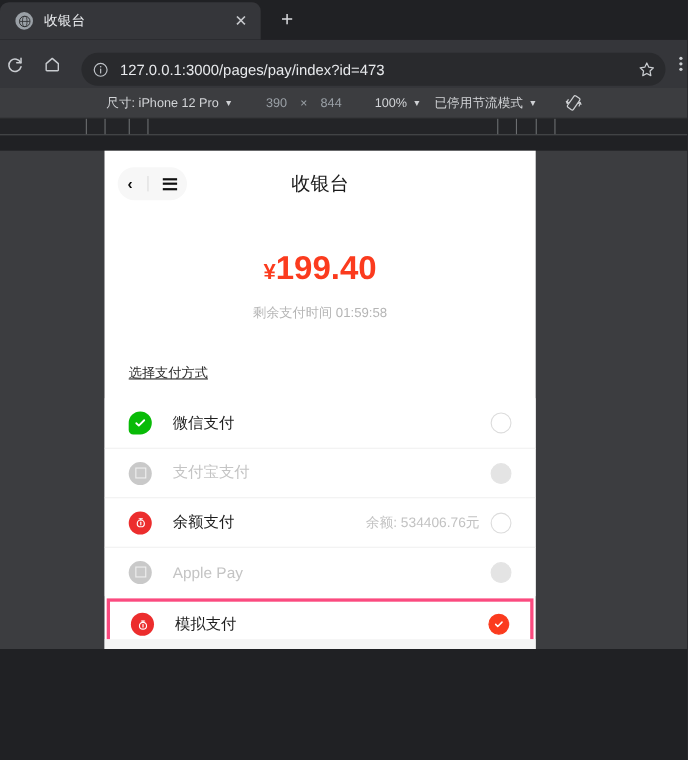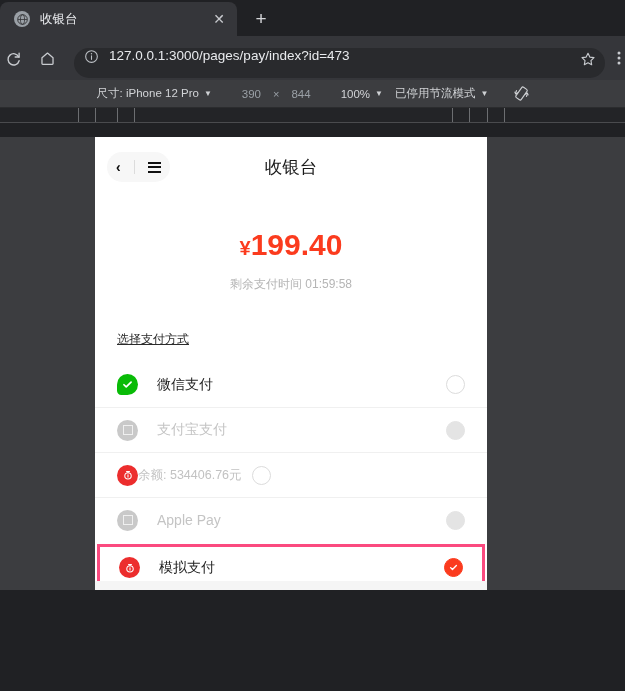--- a/index.html
+++ b/index.html
@@ -100,20 +100,21 @@
     color: #c9ccd0;
     margin: 0 4px;
   }
   .tb-icon.reload { margin-left: -6px; }
   .omnibox {
     flex: 1 1 auto;
     height: 30px;
     background: #292a2d;
     border-radius: 15px;
     display: flex;
+    align-items: center;
     padding: 0 6px 0 9px;
     margin: 10px 6px 0 10px;
     box-sizing: border-box;
     min-width: 0;
   }
   .omni-info {
     width: 17px; height: 17px;
     flex: 0 0 auto;
     color: #bdc1c6;
     display:flex; align-items:center; justify-content:center;
@@ -536,20 +537,21 @@
           <span class="m-icon">
             <span class="ic-purse">
               <svg width="12" height="12" viewBox="0 0 16 16" fill="none" stroke="#fff" stroke-width="1.4" stroke-linecap="round">
                 <path d="M6 3.4h4"></path>
                 <path d="M8 3.4v1.6"></path>
                 <path d="M8 5c2.6 0 4.3 2.2 4.3 4.4S10.4 13.2 8 13.2 3.7 11.6 3.7 9.4 5.4 5 8 5z"></path>
                 <path d="M8 7.6v3.2"></path>
               </svg>
             </span>
           </span>
+          <span class="m-label">余额支付</span>
           <span class="m-extra">余额: 534406.76元</span>
           <span class="radio"></span>
         </div>
 
         <div class="method disabled">
           <span class="m-icon">
             <span class="ic-alipay">
                 <span class="inner"></span>
               </span>
           </span>

